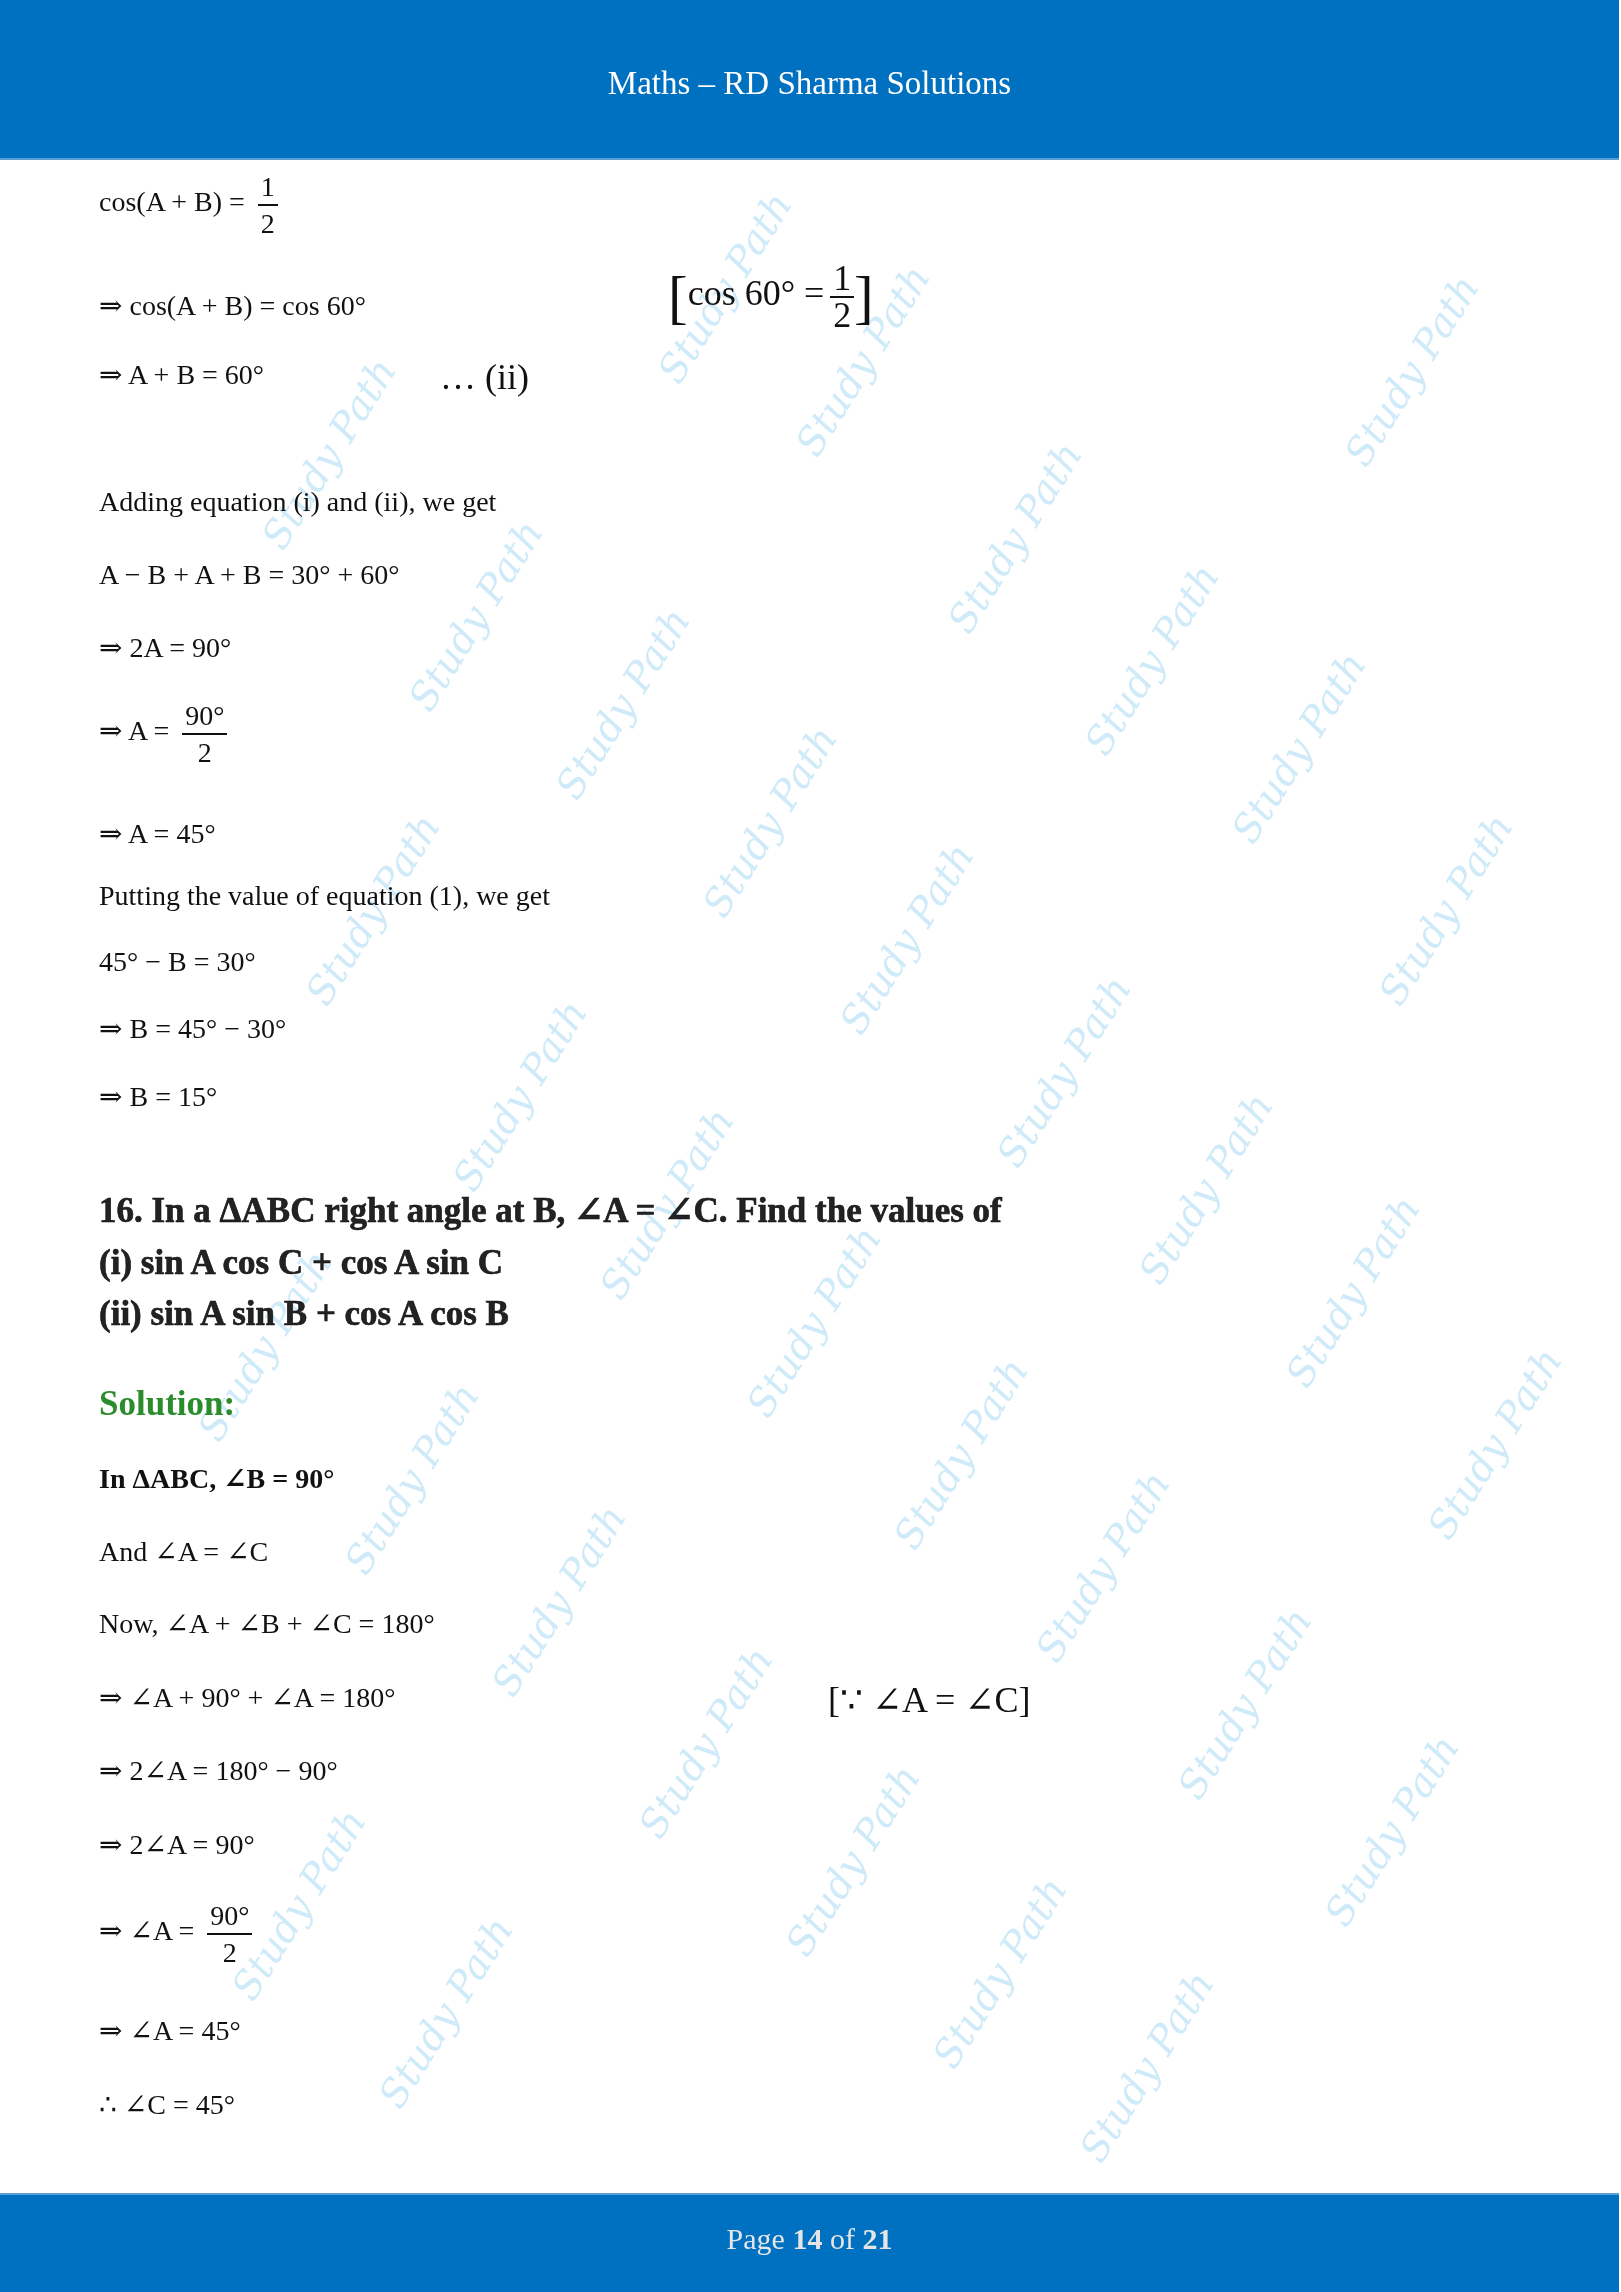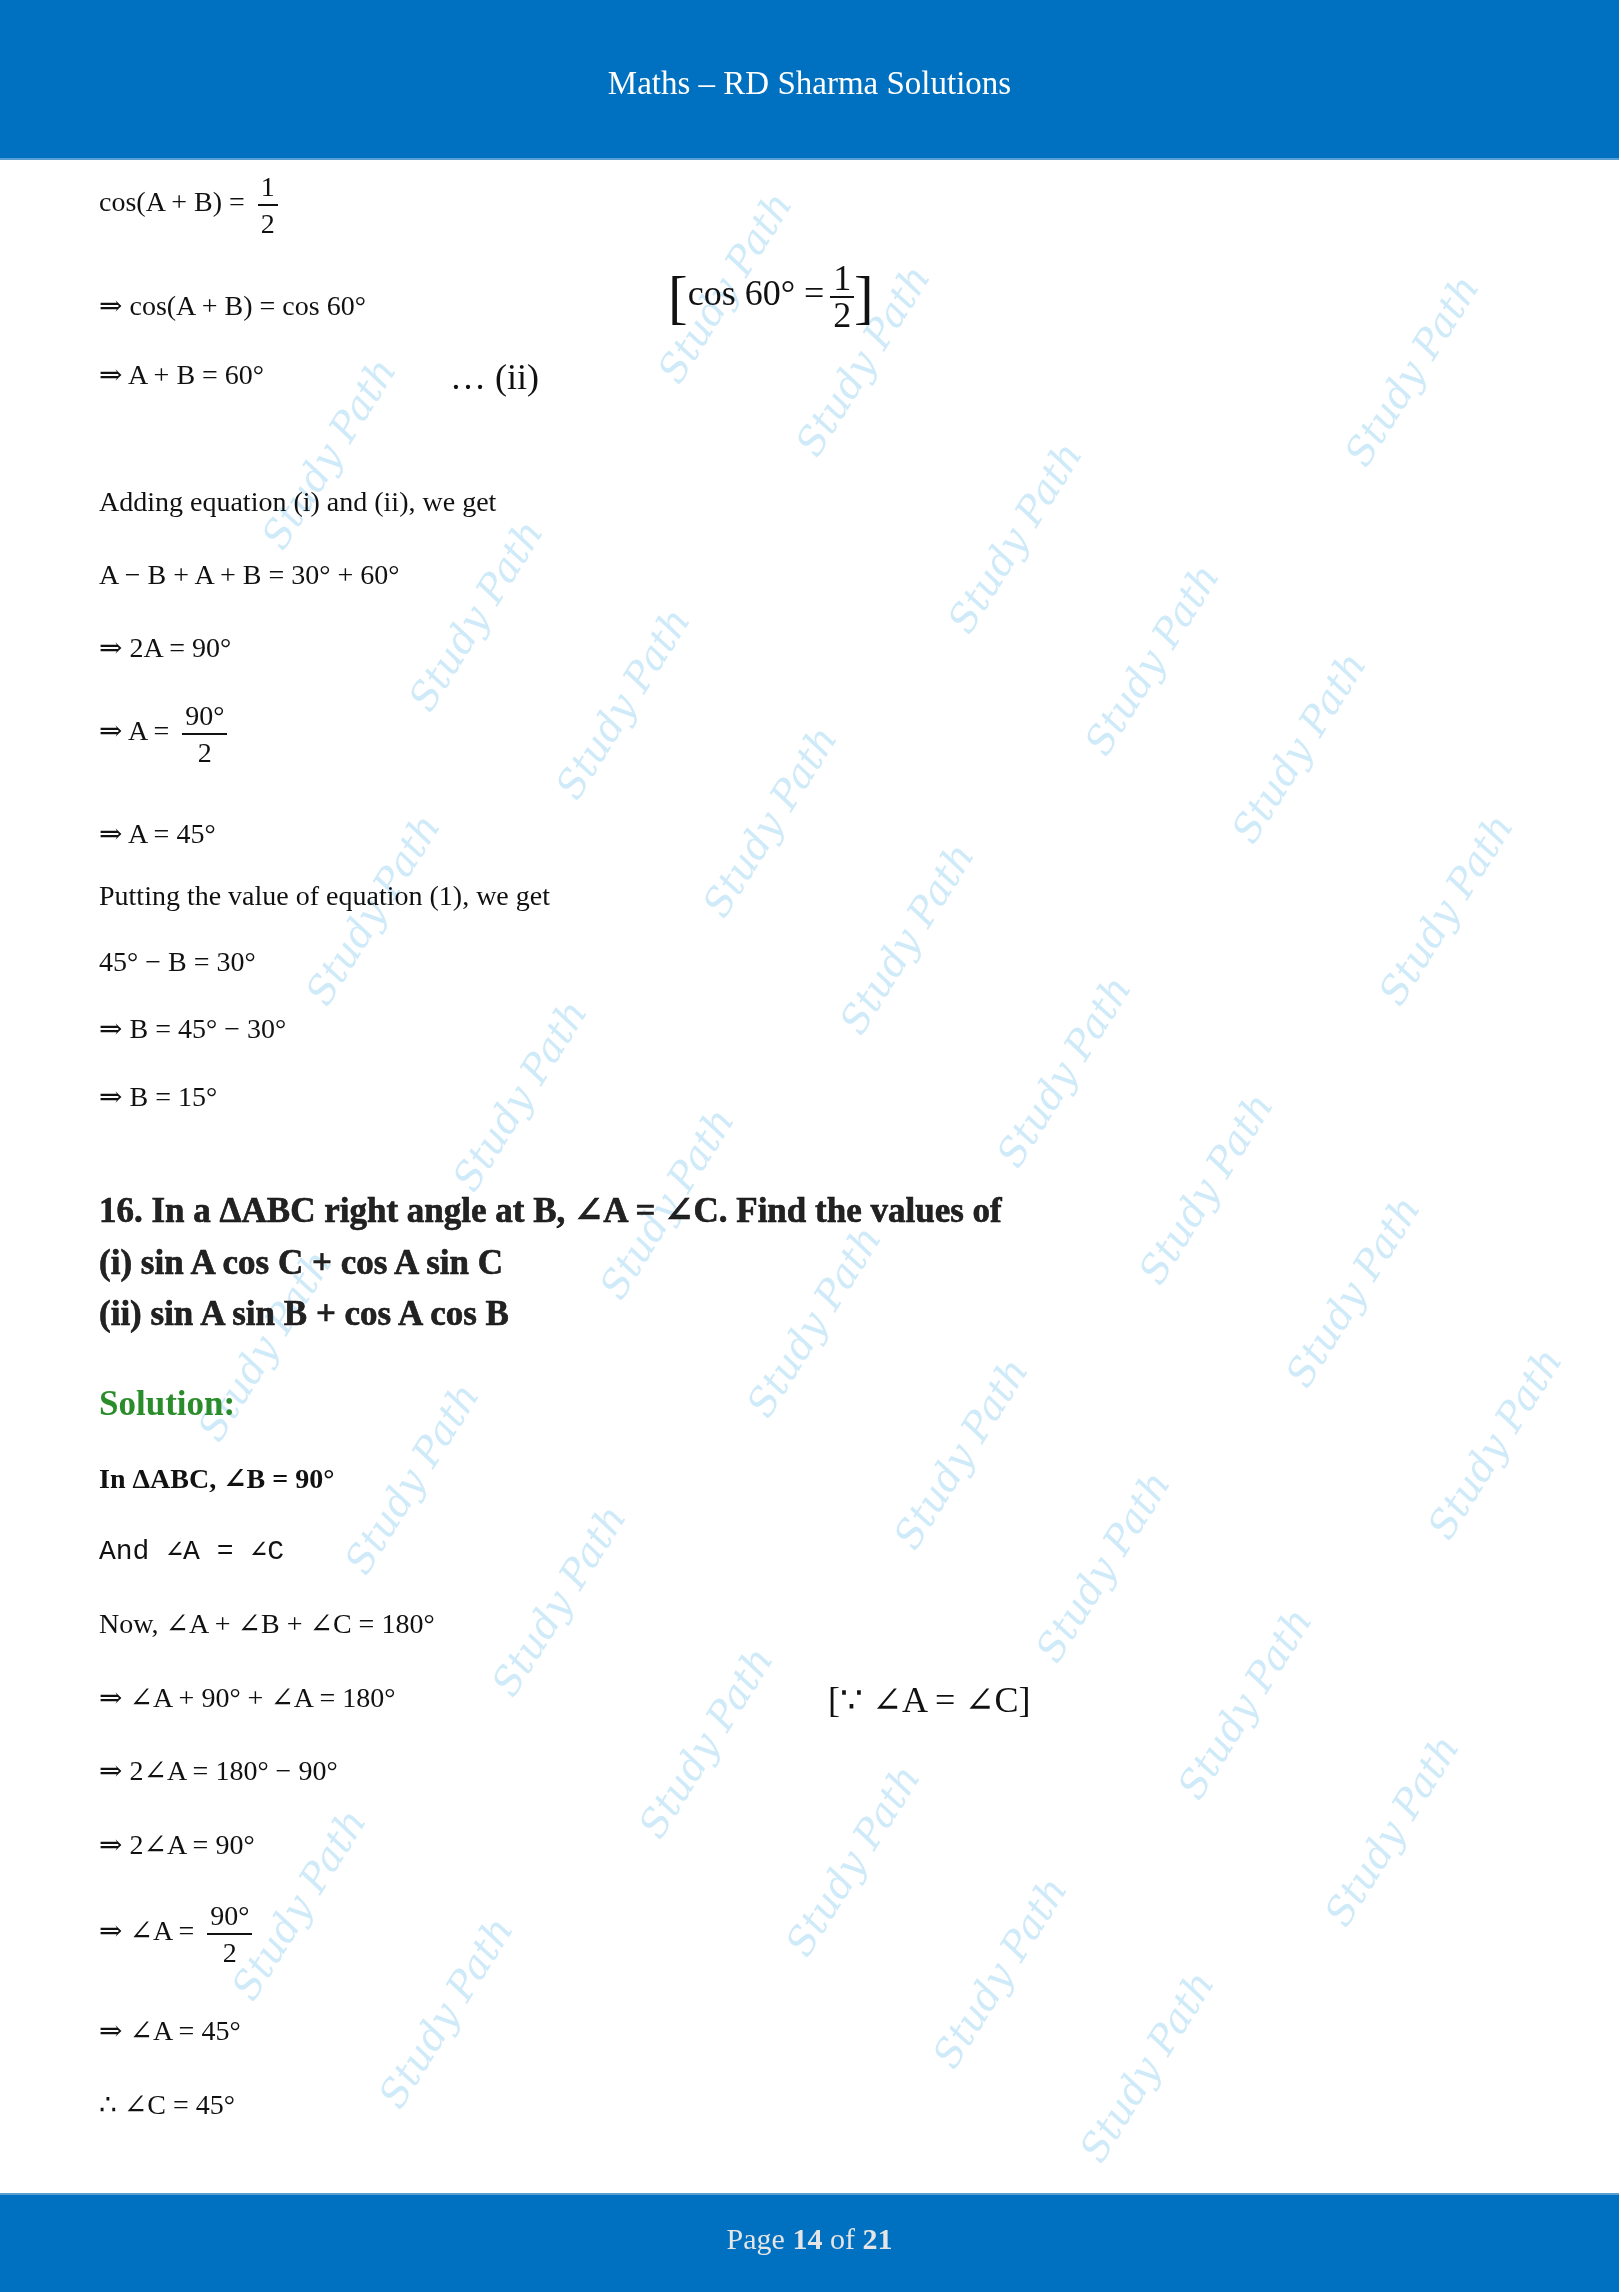--- a/index.html
+++ b/index.html
@@ -77,21 +77,21 @@
     <span class="den">2</span>
   </span>
 </div>
 
 <div class="ln" style="top:288px;">⇒ cos(A + B) = cos 60°</div>
 <div class="note" style="left:668px;top:261px;">
   <span class="brk">[</span><span>cos 60° =</span><span class="frac"><span class="num">1</span><span class="den">2</span></span><span class="brk">]</span>
 </div>
 
 <div class="ln" style="top:357px;">⇒ A + B = 60°</div>
-<div class="note" style="left:450px;top:359px;">… (ii)</div>
+<div class="note" style="left:440px;top:359px;">… (ii)</div>
 
 <div class="ln" style="top:484px;">Adding equation (i) and (ii), we get</div>
 <div class="ln" style="top:557px;">A − B + A + B = 30° + 60°</div>
 <div class="ln" style="top:630px;">⇒ 2A = 90°</div>
 
 <div class="ln" style="top:698px;">
   <span>⇒ A =</span>
   <span class="frac">
     <span class="num">90°</span>
     <span class="den">2</span>
@@ -103,21 +103,21 @@
 <div class="ln" style="top:944px;">45° − B = 30°</div>
 <div class="ln" style="top:1011px;">⇒ B = 45° − 30°</div>
 <div class="ln" style="top:1079px;">⇒ B = 15°</div>
 
 <div class="q" style="top:1193px;">16. In a ΔABC right angle at B, ∠A = ∠C. Find the values of</div>
 <div class="q" style="top:1245px;">(i) sin A cos C + cos A sin C</div>
 <div class="q" style="top:1296px;">(ii) sin A sin B + cos A cos B</div>
 
 <div class="sol" style="top:1386px;">Solution:</div>
 <div class="ln" style="top:1461px;font-weight:bold;">In ΔABC, ∠B =  90°</div>
-<div class="ln" style="top:1534px;font-family:Liberation Mono, monospace;">And ∠A = ∠C</div>
+<div class="ln" style="top:1534px;">And ∠A = ∠C</div>
 <div class="ln" style="top:1606px;">Now, ∠A + ∠B + ∠C = 180°</div>
 <div class="ln" style="top:1680px;">⇒ ∠A + 90° + ∠A = 180°</div>
 <div class="note" style="left:828px;top:1682px;">
   <span>[</span><span>∵ ∠A = ∠C</span><span>]</span>
 </div>
 <div class="ln" style="top:1753px;">⇒ 2∠A = 180° − 90°</div>
 <div class="ln" style="top:1827px;">⇒ 2∠A = 90°</div>
 
 <div class="ln" style="top:1898px;">
   <span>⇒ ∠A =</span>

